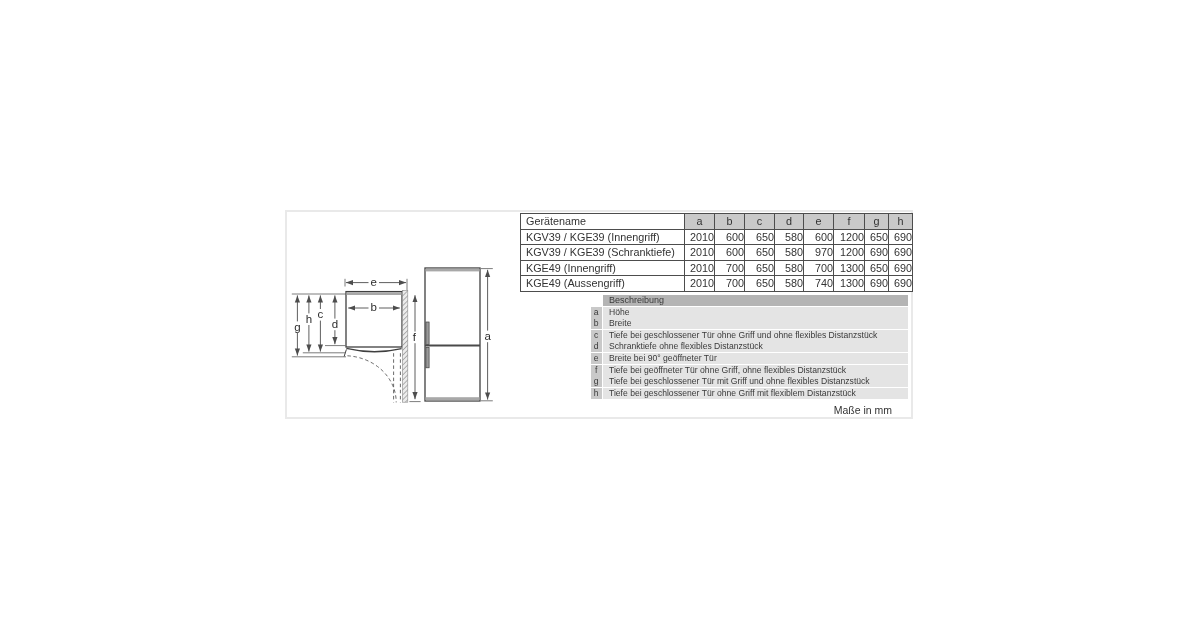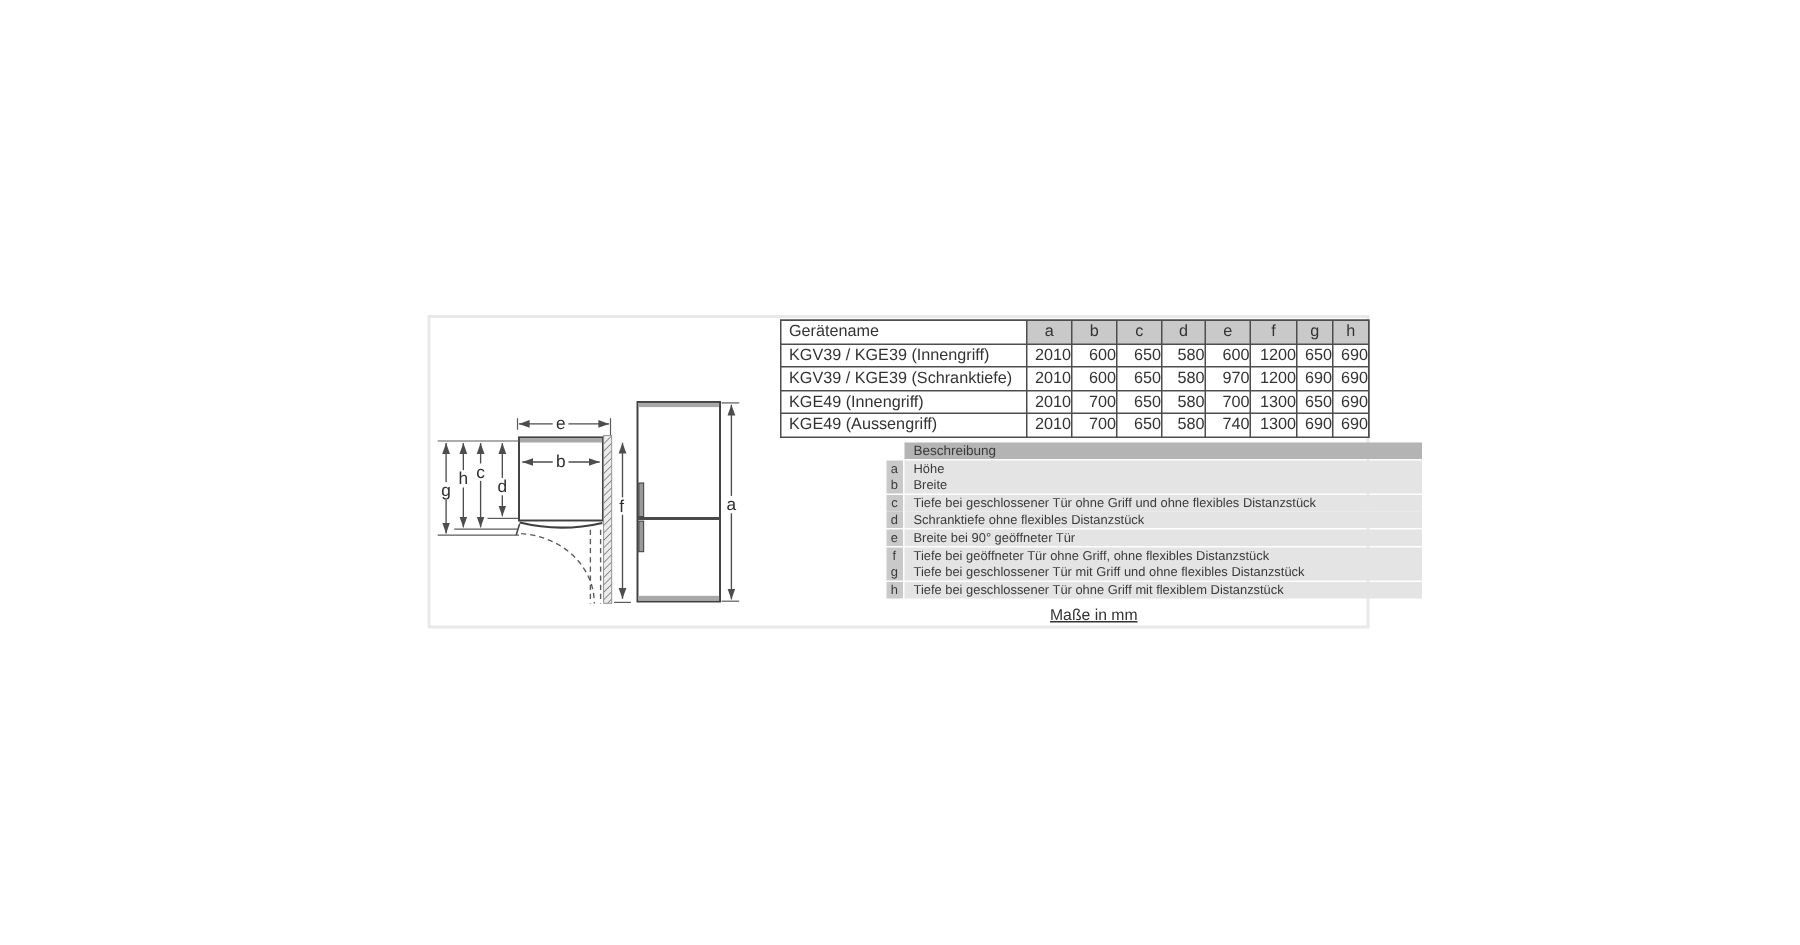--- a/index.html
+++ b/index.html
@@ -27,30 +27,30 @@
     grid-auto-rows:14.6px;
     gap:1px;background:#4d4d4d;border:1px solid #4d4d4d;
     font-size:10.8px;color:#333;
   }
   .tc{background:#fff;line-height:14.8px;white-space:nowrap;overflow:hidden;}
   .tc-name{padding-left:5px;}
   .tc-num{text-align:right;}
   .tc-head-letter{background:#c9c9c9;text-align:center;}
 
   
-  .legend{position:absolute;left:591px;top:295px;width:357px;font-size:8.6px;color:#3a3a3a;}
+  .legend{position:absolute;left:591px;top:295px;width:317px;font-size:8.6px;color:#3a3a3a;}
   .legend-header{
     margin-left:12px;height:10.6px;line-height:11px;background:#b4b4b4;
     padding-left:6px;margin-bottom:1px;font-size:9px;
   }
   .legend-row{display:flex;height:11px;margin-bottom:0.6px;}
   .legend-key{width:10.5px;flex:none;background:#c9c9c9;text-align:center;line-height:11.2px;margin-right:1.5px;}
   .legend-desc{flex:1;background:#e4e4e4;padding-left:6px;line-height:11.2px;white-space:nowrap;overflow:hidden;}
 
-  .units{position:absolute;left:700px;top:404px;width:208px;font-size:10.5px;color:#333;text-decoration:underline;}
+  .units{position:absolute;left:684px;top:404px;width:208px;text-align:right;font-size:10.5px;color:#333;}
 </style>
 </head>
 <body>
 
 <div class="frame"></div>
 
 <svg class="diagram" width="1200" height="630" viewBox="0 0 1200 630">
   <defs>
     <marker id="ae" markerWidth="8" markerHeight="6" refX="7.2" refY="3" orient="auto" markerUnits="userSpaceOnUse">
       <path d="M0,0.4 L7.2,3 L0,5.6 Z" fill="#4d4d4d"></path>

